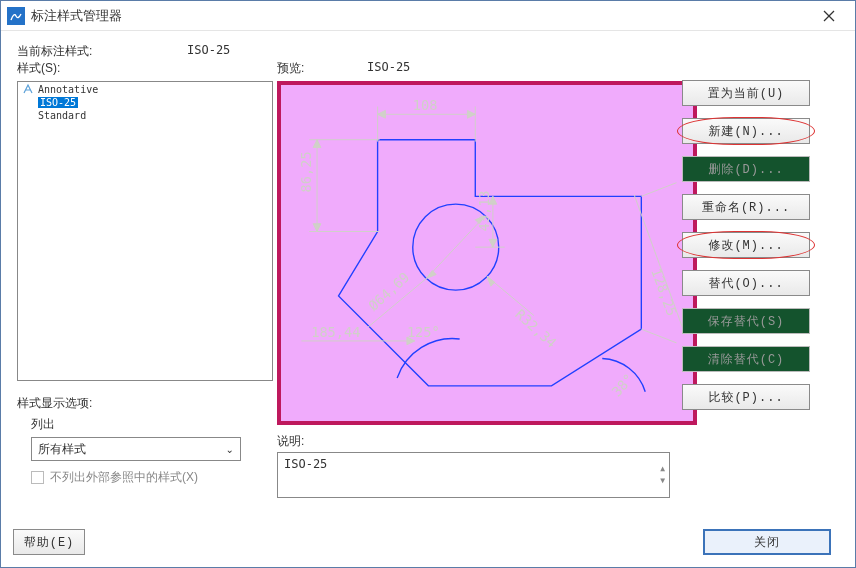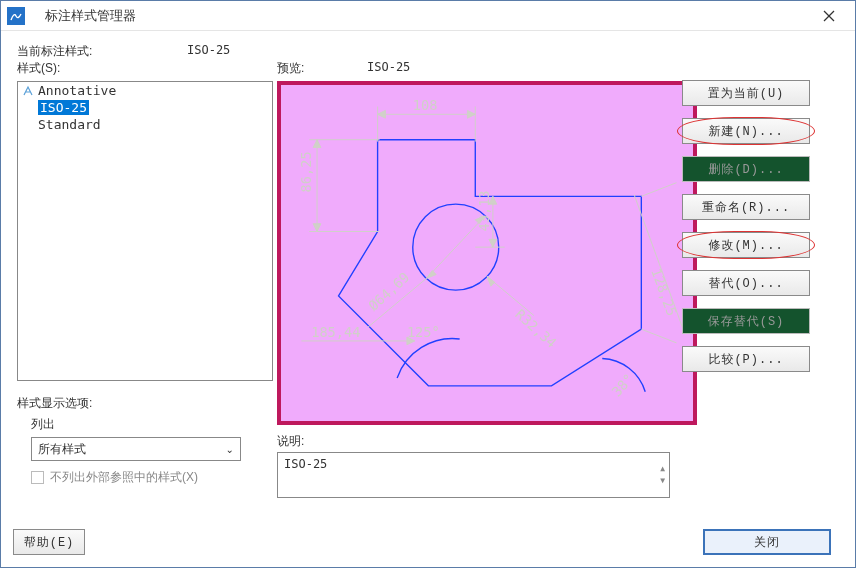--- a/index.html
+++ b/index.html
@@ -1,34 +1,34 @@
 <!DOCTYPE html>
 <html><head>
 <meta charset="utf-8">
 <style>
 * { box-sizing: border-box; margin: 0; padding: 0; }
 body { font-family: "Microsoft YaHei", SimSun, sans-serif; font-size: 12px; background: #fff; color: #333; }
 .window { width: 856px; height: 568px; border: 1px solid #5a7ca8; display: flex; flex-direction: column; }
-.titlebar { height: 30px; background: #fff; display: flex; align-items: center; padding: 0 6px; border-bottom: 1px solid #e5e5e5; gap: 14px; }
+.titlebar { height: 30px; background: #fff; display: flex; align-items: center; padding: 0 6px; border-bottom: 1px solid #e5e5e5; }
 .titlebar-icon { width: 18px; height: 18px; background: #2472c8; display: flex; align-items: center; justify-content: center; margin-right: 6px; }
 .titlebar-icon svg { width: 12px; height: 12px; }
 .titlebar-title { flex: 1; font-size: 13px; }
 .titlebar-close { width: 40px; height: 28px; display: flex; align-items: center; justify-content: center; cursor: pointer; }
 .titlebar-close svg { width: 12px; height: 12px; }
 
 .content { flex: 1; padding: 12px 16px; position: relative; }
 .row-top { display: flex; align-items: flex-start; }
 .label-static { min-width: 100px; }
 .current-value { margin-left: 70px; font-family: Consolas, monospace; }
 
 .main-area { display: flex; gap: 4px; }
 
 .left-col { width: 256px; display: flex; flex-direction: column; }
 .left-col .col-label { margin-bottom: 4px; }
-.style-list { height: 300px; border: 1px solid #888; background: #fff; overflow: auto; font-family: Consolas, monospace; font-size: 13px; }
+.style-list { height: 300px; border: 1px solid #888; background: #fff; overflow: auto; font-family: Consolas, monospace; font-size: 10px; }
 .style-item { padding: 1px 4px; display: flex; align-items: center; gap: 4px; cursor: pointer; }
 .style-item.selected .style-text { background: #0078d7; color: #fff; padding: 0 2px; }
 .anno-icon { width: 12px; height: 12px; display: inline-flex; }
 
 .display-opts { margin-top: 14px; }
 .display-opts > div { margin-bottom: 4px; }
 .indent { margin-left: 14px; }
 .dropdown { width: 210px; height: 24px; border: 1px solid #888; background: #fff; display: flex; align-items: center; padding: 0 6px; justify-content: space-between; cursor: pointer; margin-left: 14px; }
 .dropdown .chev { font-size: 10px; }
 .checkbox-row { display: flex; align-items: center; gap: 6px; margin-left: 14px; color: #888; margin-top: 8px; }
@@ -188,20 +188,21 @@
       </div>
 
       <div class="right-col">
         <div class="btn">置为当前(U)</div>
         <div class="btn highlighted">新建(N)...</div>
         <div class="btn disabled">删除(D)...</div>
         <div class="btn">重命名(R)...</div>
         <div class="btn highlighted">修改(M)...</div>
         <div class="btn">替代(O)...</div>
         <div class="btn disabled">保存替代(S)</div>
+        <div class="btn disabled">清除替代(C)</div>
         <div class="btn">比较(P)...</div>
       </div>
     </div>
 
     <div class="bottom-bar">
       <div class="btn help-btn">帮助(E)</div>
       <div class="btn primary close-btn">关闭</div>
     </div>
   </div>
 </div>

